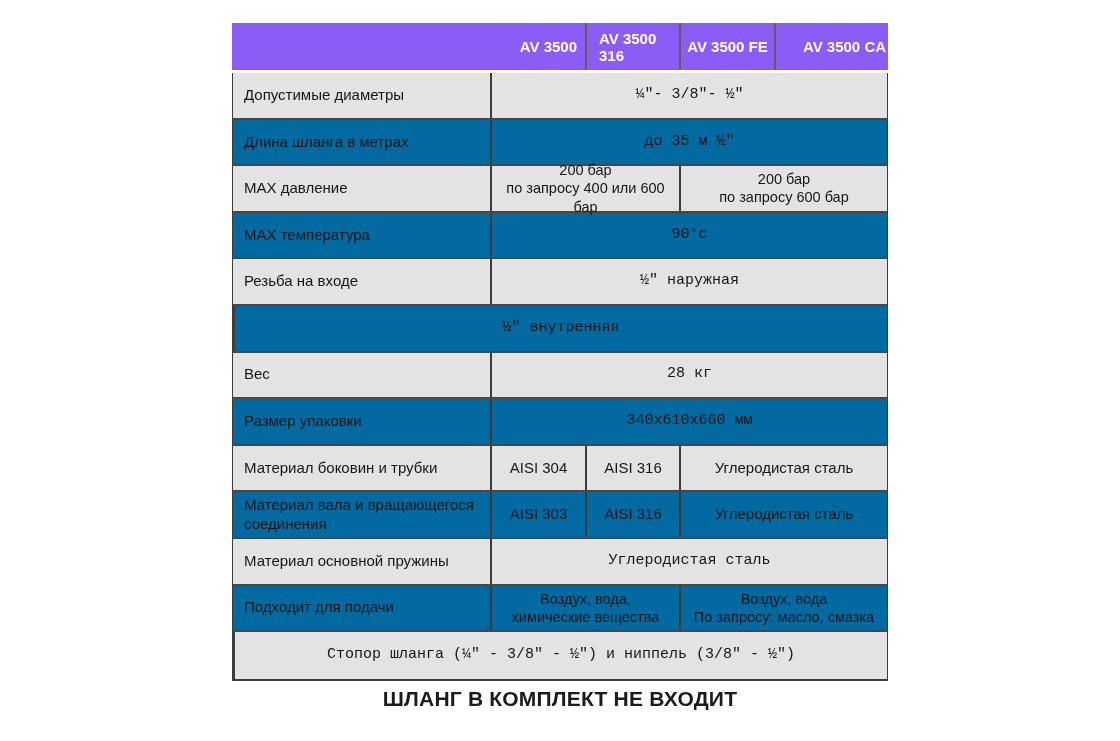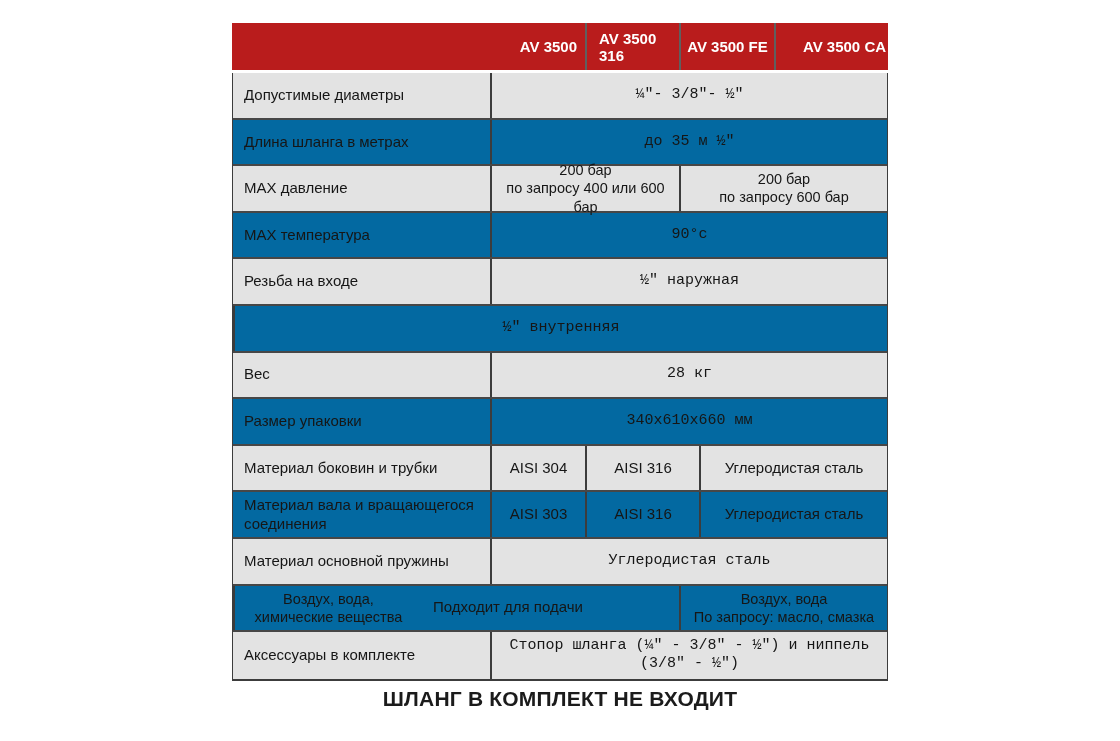--- a/index.html
+++ b/index.html
@@ -11,21 +11,21 @@
     position: relative;
     overflow: hidden;
   }
 
   .spec-table { position: absolute; left: 232px; top: 23px; width: 656px; }
 
   
   .thead {
     display: flex;
     height: 47px;
-    background: #b91c1c;
+    background: #8b5cf6;
     color: #ffffff;
     font-weight: 700;
     font-size: 15px;
   }
   .th-spacer { width: 257px; }
   .th { display: flex; align-items: center; justify-content: center; height: 100%; }
   .th + .th { border-left: 2px solid #5f5f5f; }
   .th-1 { width: 96px; justify-content: flex-end; padding-right: 8px; }
   .th-2 { width: 94px; padding-left: 12px; }
   .th-3 { width: 95px; }
@@ -52,21 +52,21 @@
   .td-label {
     width: 257px; border-left: none;
     justify-content: flex-start; text-align: left;
     padding: 0 14px 0 11px;
     border-radius: 18px;
   }
   .td-full  { flex: 1; font-family: Liberation Mono, monospace; }
   .td-half-l { width: 189px; }
   .td-half-r { flex: 1; }
   .td-a1 { width: 95px; }
-  .td-a2 { width: 114px; }
+  .td-a2 { width: 94px; }
   .td-a34 { flex: 1; }
 
   .two-line { display: flex; flex-direction: column; align-items: center; font-size: 14.5px; }
 
   .footnote {
     position: absolute; left: 232px; top: 687px; width: 656px;
     text-align: center;
     font-size: 21px; font-weight: 700; color: #1b1b1b;
     letter-spacing: 0.2px;
   }
@@ -157,36 +157,35 @@
       <div class="td td-a2">AISI 316</div>
       <div class="td td-a34">Углеродистая сталь</div>
     </div>
 
     <div class="tr alt">
       <div class="td td-label">Материал основной пружины</div>
       <div class="td td-full">Углеродистая сталь</div>
     </div>
 
     <div class="tr">
+      <div class="td td-label">Подходит для подачи</div>
       <div class="td td-half-l">
         <div class="two-line">
           <span>Воздух, вода,</span>
           <span>химические вещества</span>
         </div>
       </div>
-      <div class="td td-label">Подходит для подачи</div>
       <div class="td td-half-r">
         <div class="two-line">
           <span>Воздух, вода</span>
           <span>По запросу: масло, смазка</span>
         </div>
       </div>
     </div>
 
     <div class="tr alt">
-      <div class="td td-label">Аксессуары в комплекте</div>
       <div class="td td-full">Стопор шланга (¼″ - 3/8″ - ½″) и ниппель (3/8″ - ½″)</div>
     </div>
 
   </div>
 </div>
 
 <div class="footnote">ШЛАНГ В КОМПЛЕКТ НЕ ВХОДИТ</div>
 
 </body></html>

